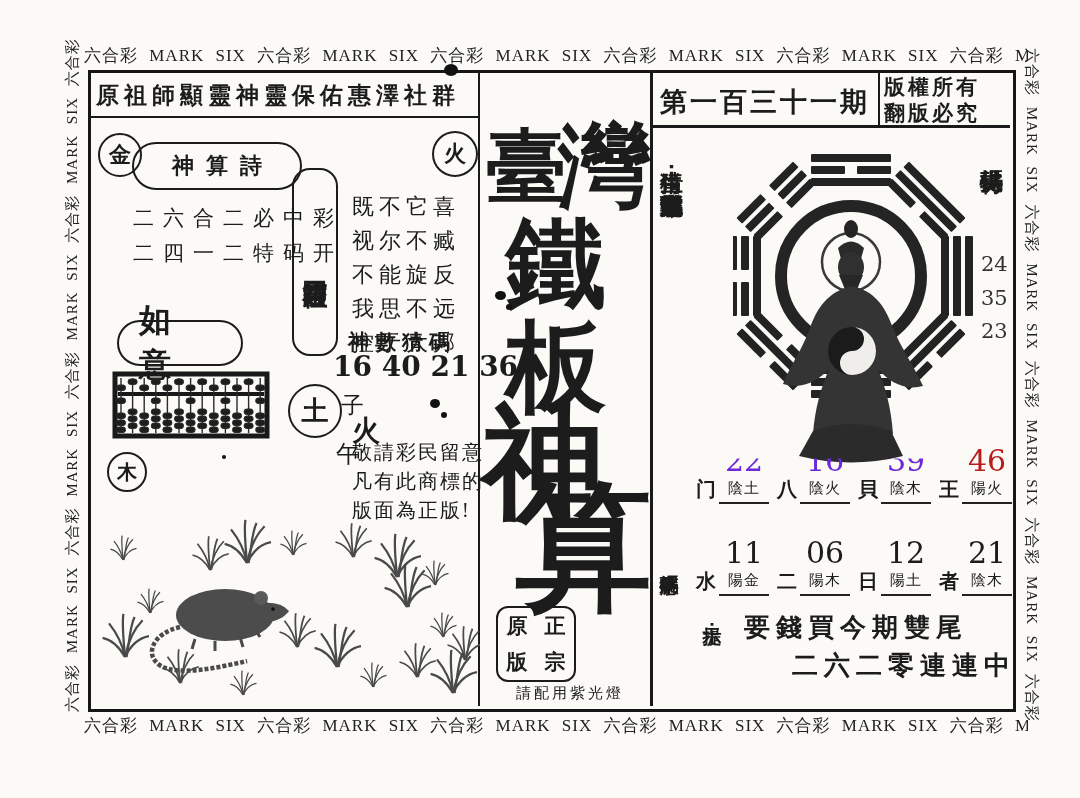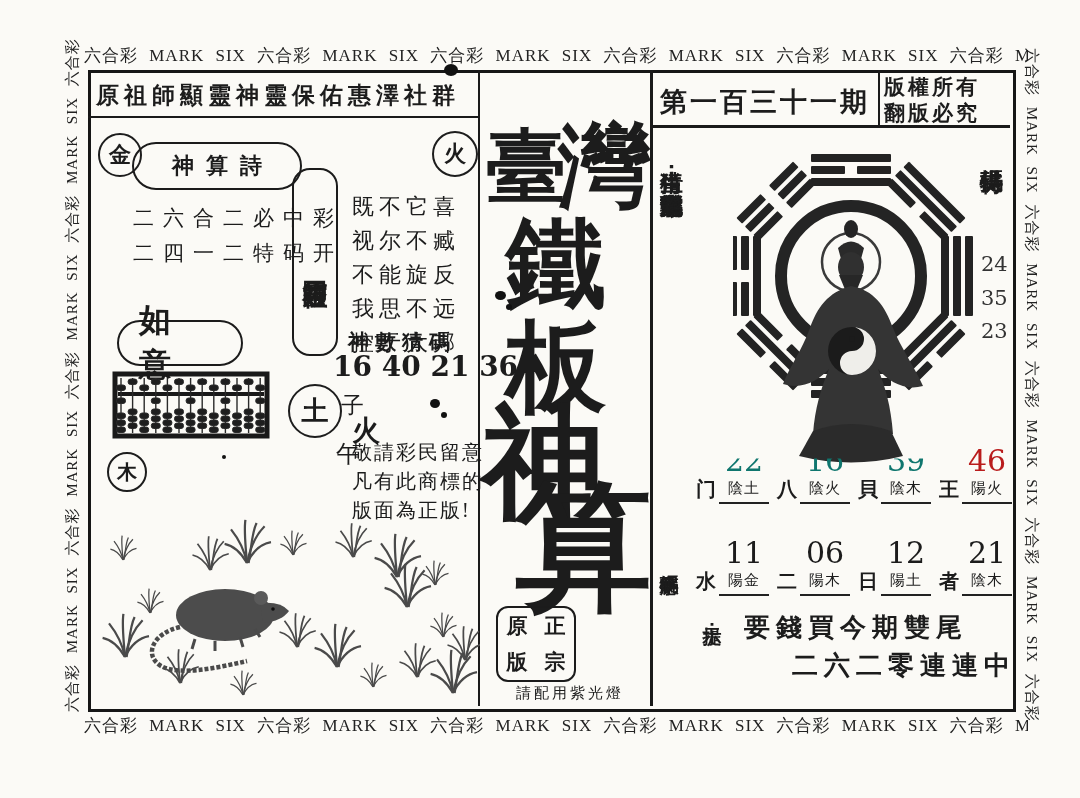--- a/index.html
+++ b/index.html
@@ -77,21 +77,21 @@
   #deity{left:733px;top:138px;width:242px;height:330px;}
   #special-title{left:976px;top:152px;height:112px;font-size:23px;font-weight:bold;}
   .sp-num{position:absolute;left:981px;font-size:21px;color:#333;font-family:"DejaVu Serif",serif;}
   #sp1{top:252px;} #sp2{top:286px;} #sp3{top:319px;}
   .code-row{position:absolute;left:696px;width:316px;display:flex;justify-content:space-between;}
   #code-row1{top:446px;} #code-row2{top:538px;}
   .code-cell{display:flex;align-items:flex-end;}
   .code-lead{font-size:20px;font-weight:bold;margin-right:3px;padding-bottom:1px;}
   .code-stack{display:flex;flex-direction:column;align-items:center;}
   .code-num{font-size:30px;line-height:30px;font-family:"DejaVu Serif",serif;}
-  .faded{color:#0f766e;clip-path:inset(42% 0 0 0);}
+  .faded{color:#6d28d9;clip-path:inset(42% 0 0 0);}
   .semi{color:#b91c1c;}
   .code-attr{font-size:15px;letter-spacing:1px;margin-top:3px;}
   .code-line{width:50px;border-bottom:2.5px solid #222;height:4px;}
   #decode-label{left:656px;top:560px;height:112px;font-size:19px;font-weight:bold;line-height:26px;}
   #hint-label{left:699px;top:612px;height:80px;font-size:19px;font-weight:bold;}
   #hint1{left:744px;top:610px;font-size:26px;letter-spacing:6px;font-weight:bold;}
   #hint2{left:744px;top:648px;font-size:26px;letter-spacing:6px;font-weight:bold;margin-left:48px;}
   .speck{position:absolute;background:#111;border-radius:50%;}
 </style>
 </head>

